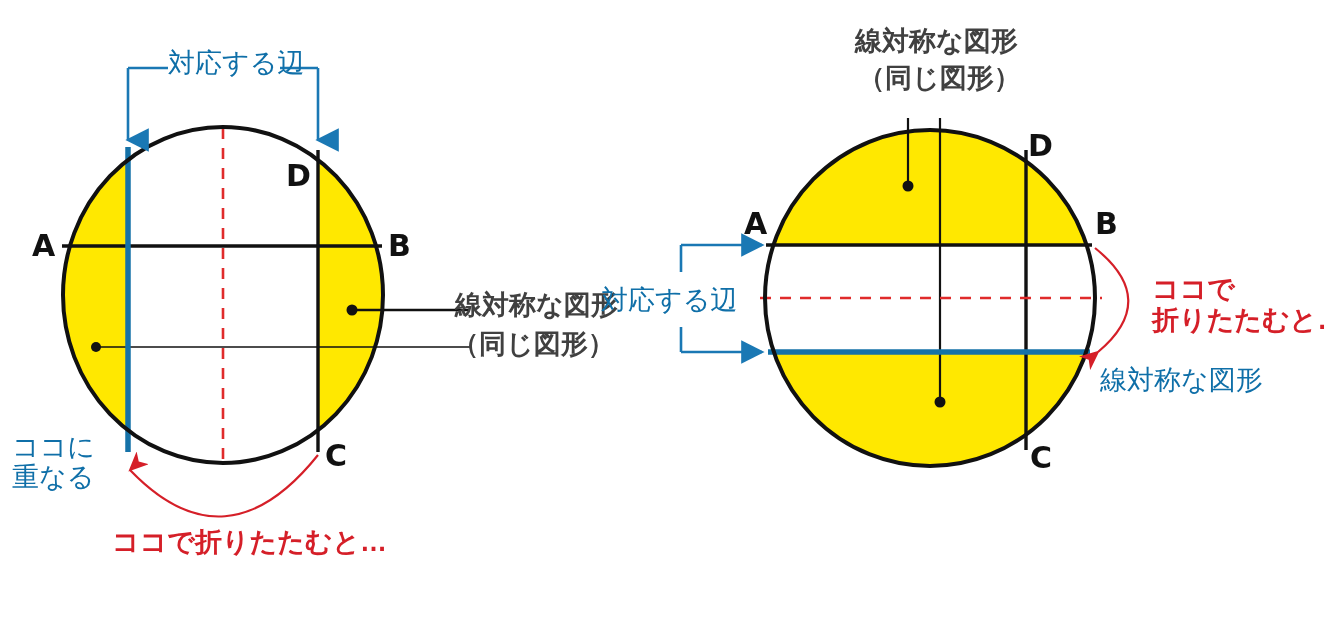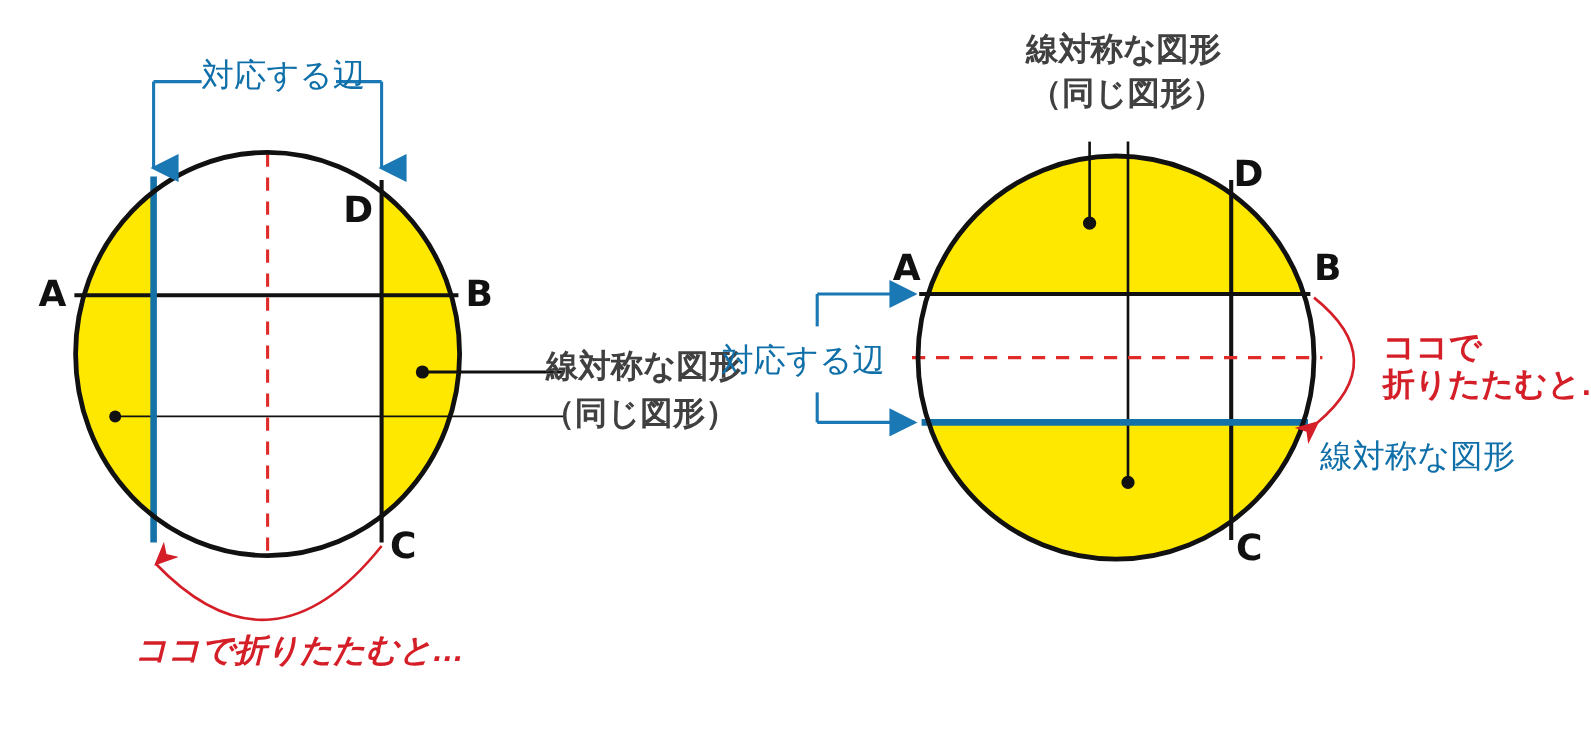--- a/index.html
+++ b/index.html
@@ -143,22 +143,24 @@
     </g>
   </svg>
 
   <div class="lbl pt-label" style="left:32px; top:228px;">A</div>
   <div class="lbl pt-label" style="left:388px; top:228px;">B</div>
   <div class="lbl pt-label" style="left:325px; top:438px;">C</div>
   <div class="lbl pt-label" style="left:286px; top:158px;">D</div>
 
   <div class="lbl jp-blue" style="left:168px; top:48px;">対応する辺</div>
 
+  <div class="lbl jp-blue" style="left:12px; top:432px; line-height:1.12;">ココに
+重なる</div>
 
-  <div class="lbl jp-red" style="left:112px; top:527px;font-style:italic;">ココで折りたたむと…</div>
+  <div class="lbl jp-red" style="left:112px; top:527px;">ココで折りたたむと…</div>
 
   <div class="lbl jp-black" style="left:455px; top:290px;">線対称な図形</div>
   <div class="lbl jp-black" style="left:452px; top:329px;">（同じ図形）</div>
 
   <div class="lbl jp-black" style="left:855px; top:26px;">線対称な図形</div>
   <div class="lbl jp-black" style="left:858px; top:63px;">（同じ図形）</div>
 
   <div class="lbl pt-label" style="left:744px; top:206px;">A</div>
   <div class="lbl pt-label" style="left:1095px; top:206px;">B</div>
   <div class="lbl pt-label" style="left:1030px; top:440px;">C</div>

